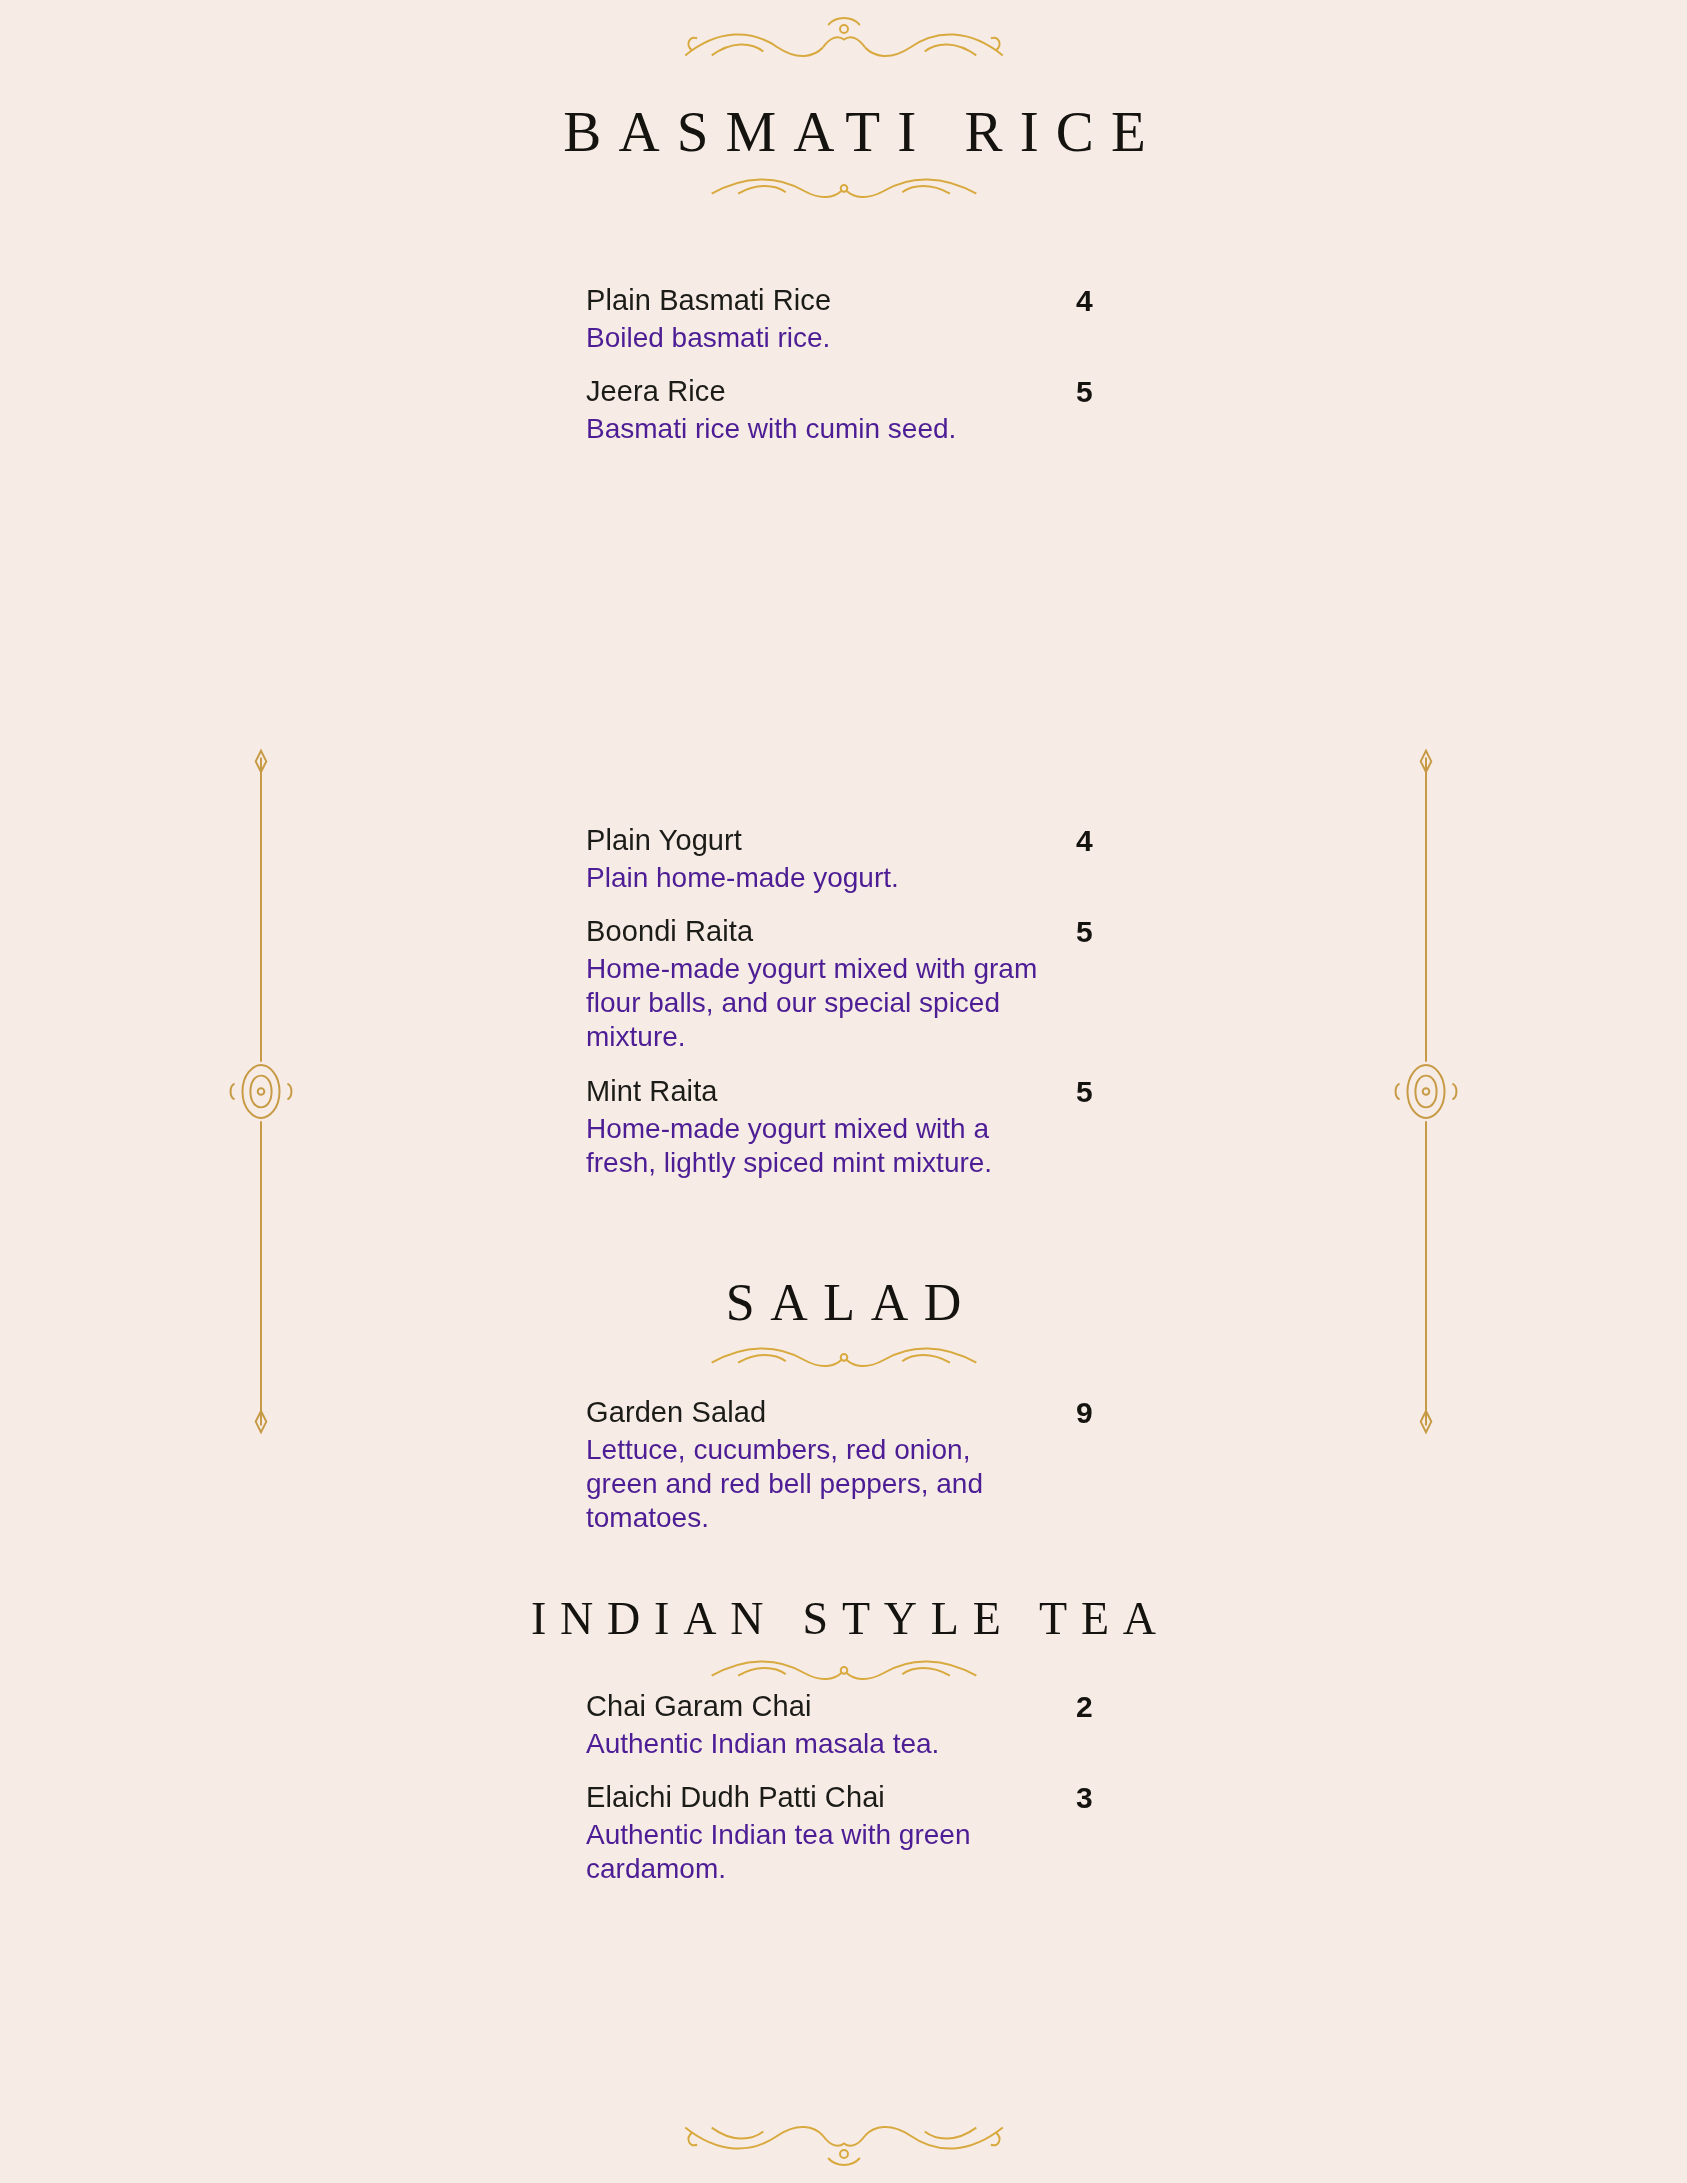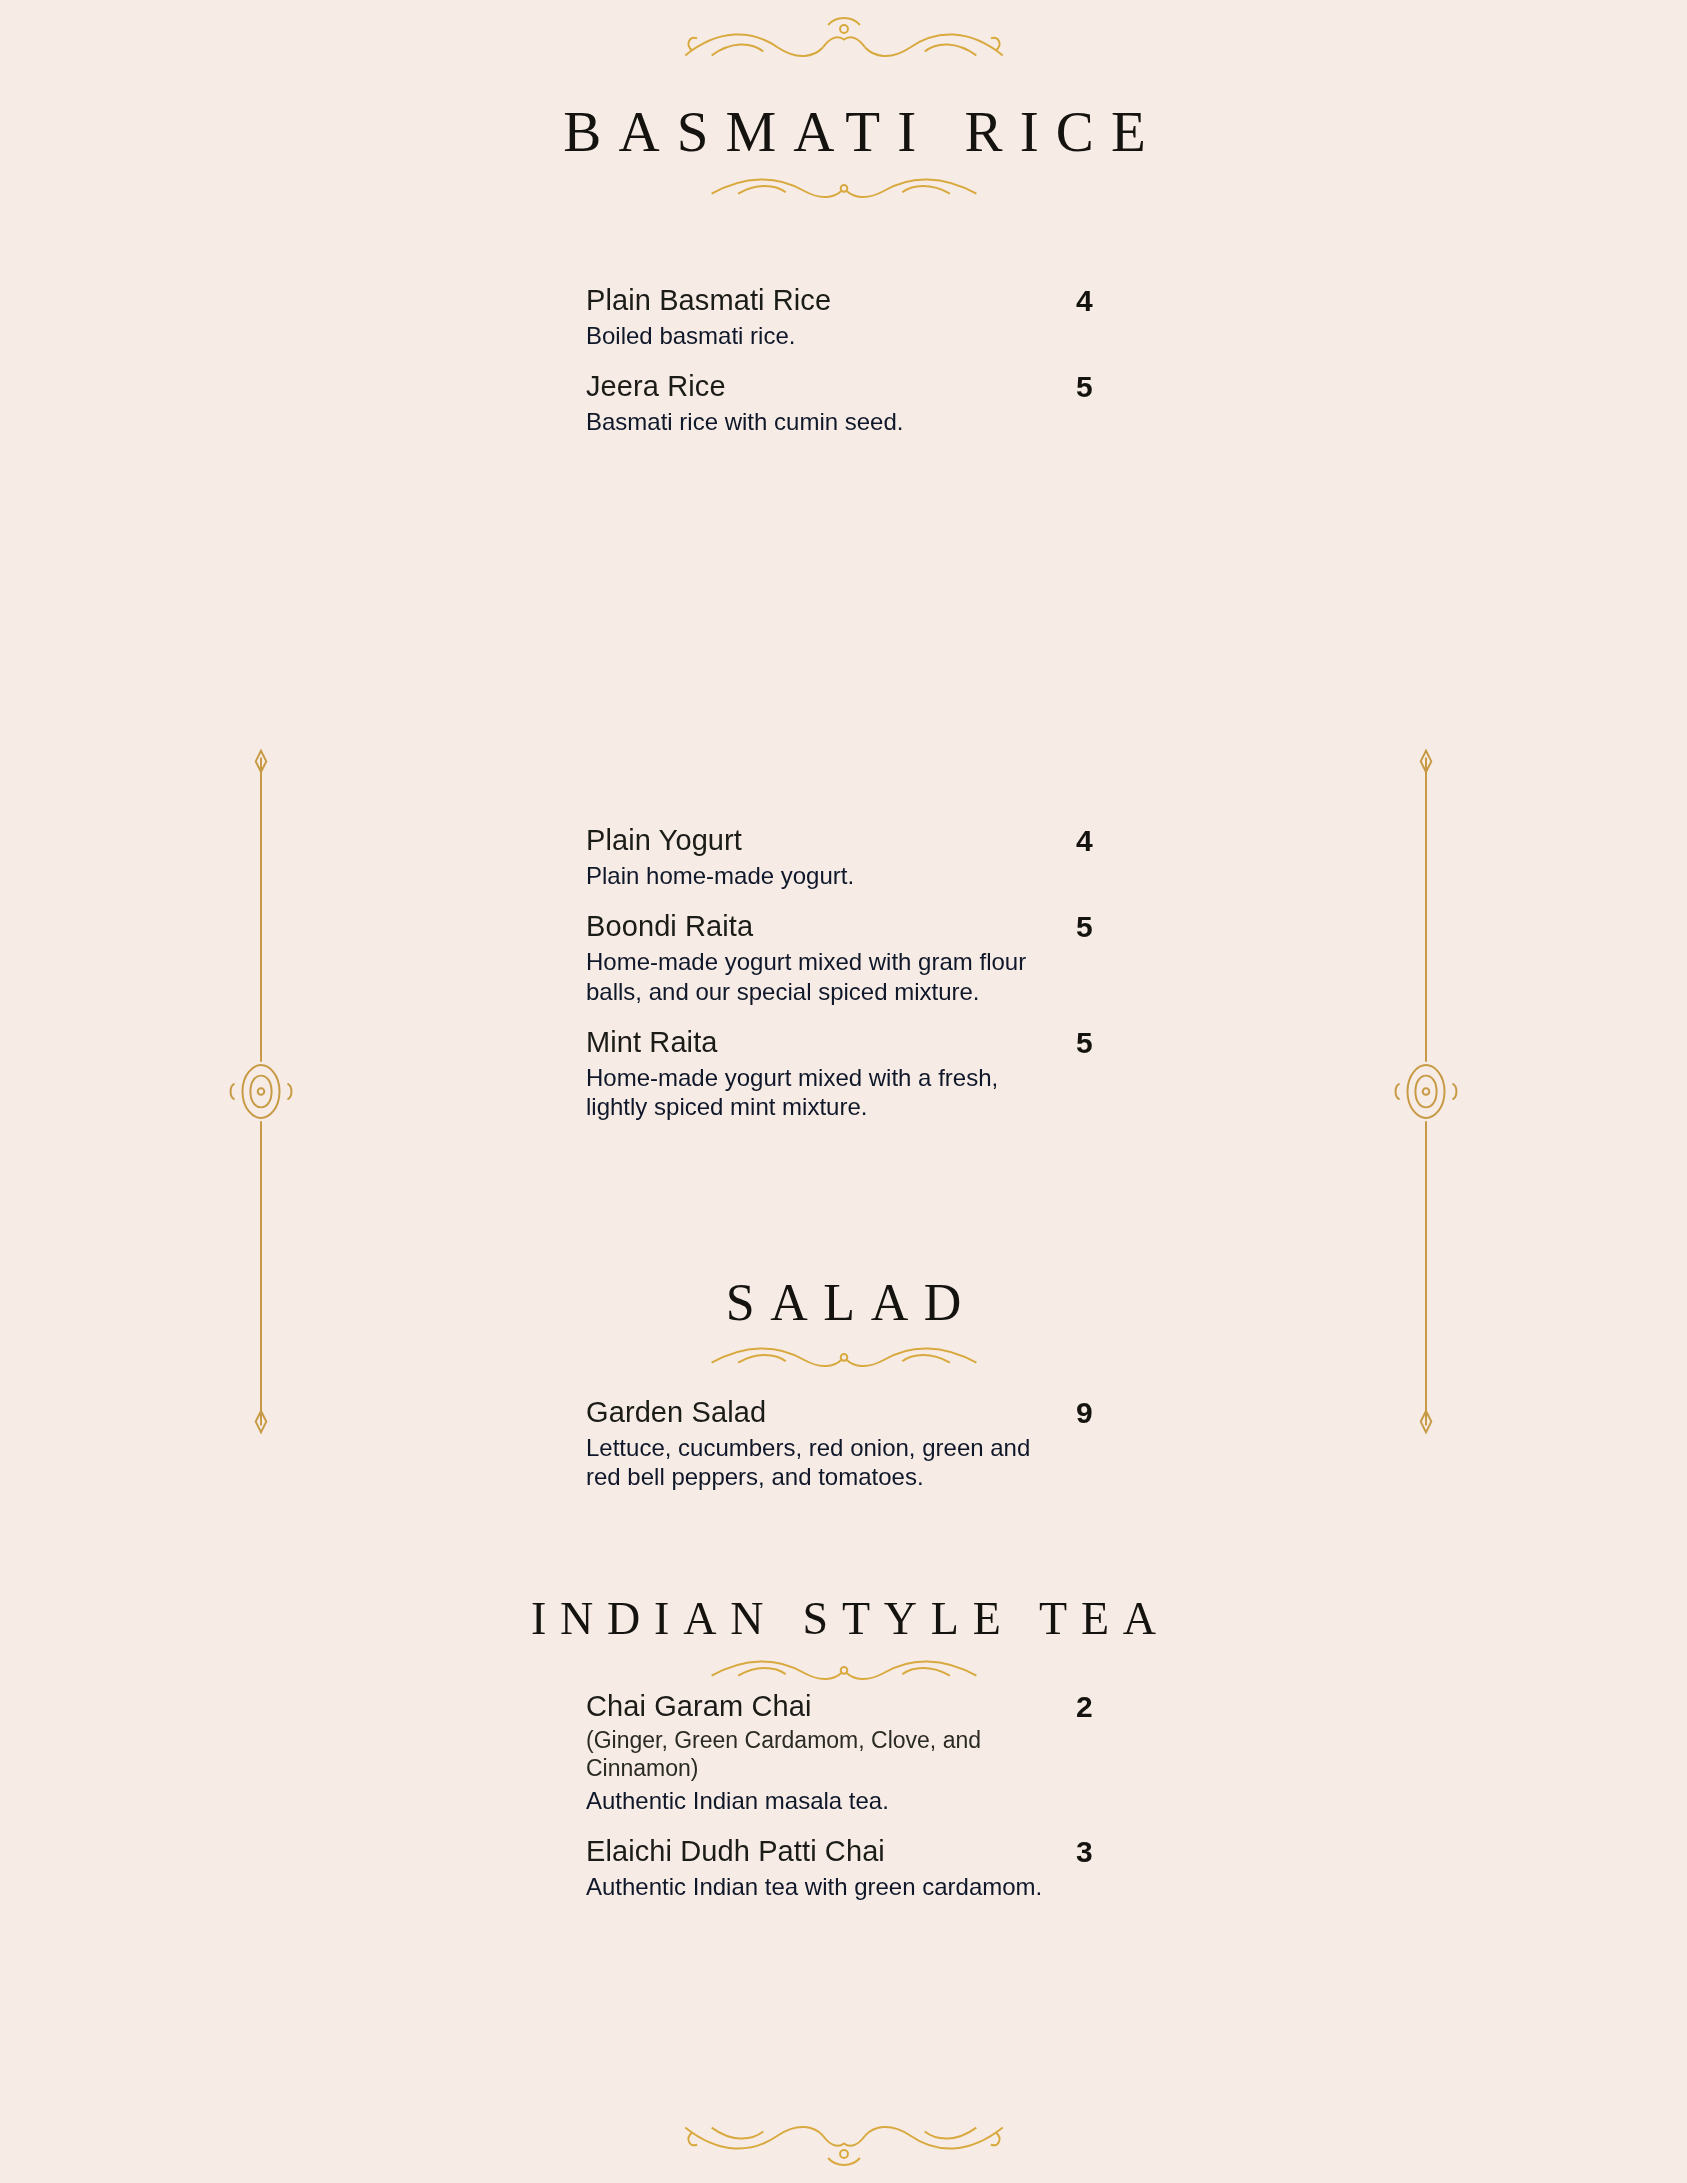--- a/index.html
+++ b/index.html
@@ -95,23 +95,23 @@
   .item-price {
     font-size: 30px;
     font-weight: 700;
     color: #15130f;
     margin-left: auto;
     padding-left: 24px;
     min-width: 40px;
     text-align: left;
   }
   .item-desc {
-    font-size: 24px;
+    font-size: 28px;
     line-height: 1.22;
-    color: #0f172a;
+    color: #4c1d95;
     margin-top: 4px;
     max-width: 463px;
   }
   .item-sub {
     font-size: 23px;
     line-height: 1.22;
     color: #2a2a24;
     margin-top: 2.6px;
     max-width: 437px;
   }
@@ -265,21 +265,20 @@
       <circle cx="210" cy="26" r="5"></circle>
     </svg>
   </div>
 
   <div class="items" id="items-tea">
     <div class="item">
       <div class="item-head">
         <span class="item-name">Chai Garam Chai</span>
         <span class="item-price">2</span>
       </div>
-      <div class="item-sub">(Ginger, Green Cardamom, Clove, and Cinnamon)</div>
       <div class="item-desc">Authentic Indian masala tea.</div>
     </div>
     <div class="item">
       <div class="item-head">
         <span class="item-name">Elaichi Dudh Patti Chai</span>
         <span class="item-price">3</span>
       </div>
       <div class="item-desc">Authentic Indian tea with green cardamom.</div>
     </div>
   </div>

